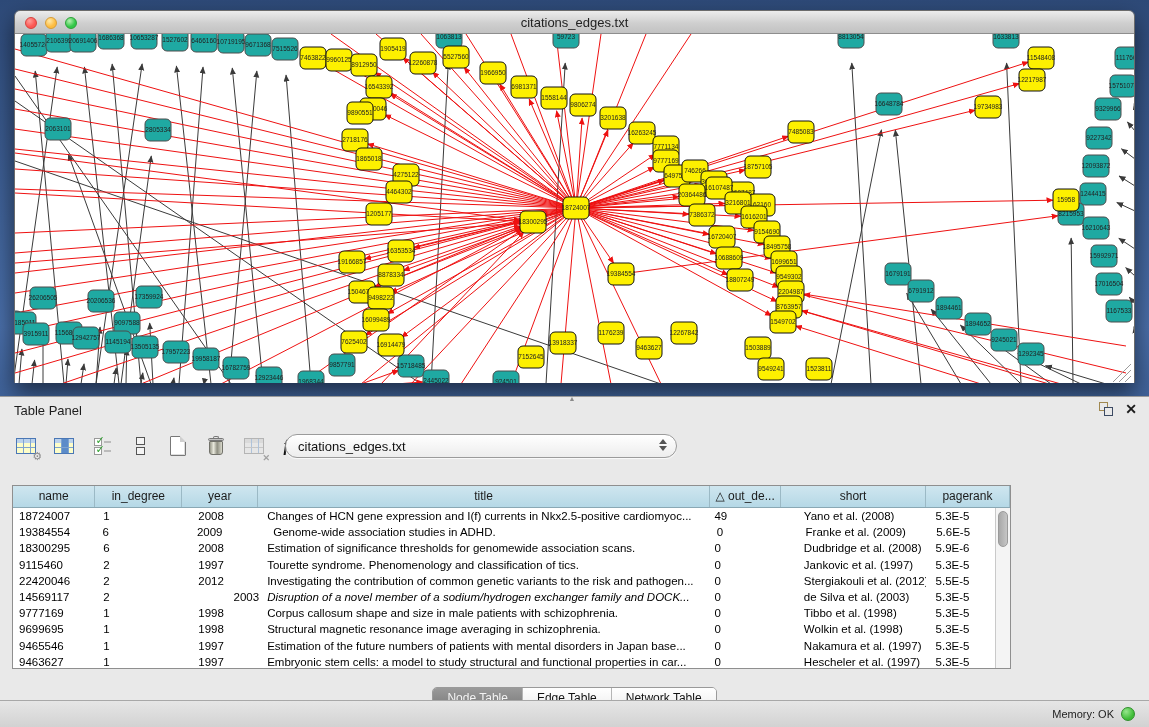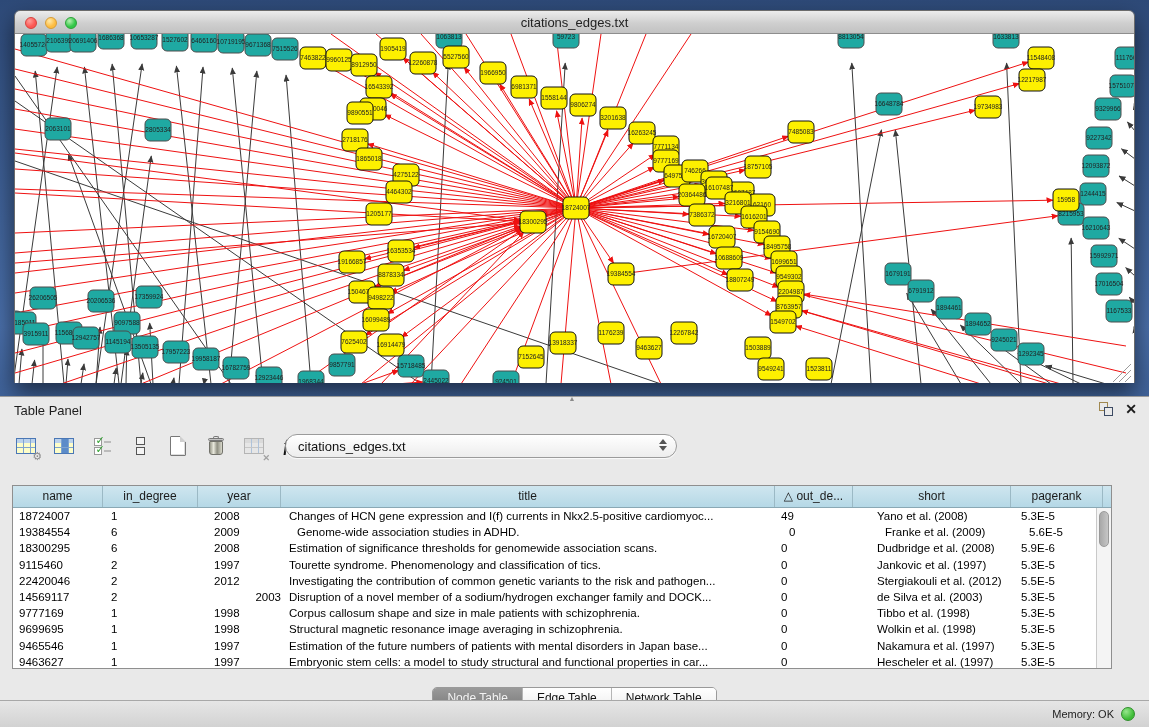--- a/index.html
+++ b/index.html
@@ -74,21 +74,21 @@
 
   .table-select { position:absolute; left:285px; top:37px; width:392px; height:24px;
     border:1px solid #9b9b9b; border-radius:12px;
     background:linear-gradient(180deg,#ffffff,#ededed);
     box-shadow:0 1px 1px rgba(255,255,255,.8), inset 0 1px 0 #fff;
     display:flex; align-items:center; font-size:13px; color:#111; padding-left:12px; }
   .spin { position:absolute; right:9px; top:4px; display:flex; flex-direction:column; gap:2px; }
   .spin .up { width:0;height:0;border-left:4px solid transparent;border-right:4px solid transparent;border-bottom:5px solid #555; }
   .spin .dn { width:0;height:0;border-left:4px solid transparent;border-right:4px solid transparent;border-top:5px solid #555; }
 
-  .data-table { position:absolute; left:12px; top:88px; width:1100px; height:184px;
+  .data-table { position:absolute; left:12px; top:88px; width:999px; height:184px;
     background:#fff; border:1px solid #8f8f8f; }
   .thead { display:flex; height:22px; background:linear-gradient(180deg,#cfe6ef,#b5d8e6);
     border-bottom:1px solid #8aa8b4; }
   .th { font-size:12px; color:#1b1b1b; text-align:center; line-height:21px;
     border-right:1px solid #9bb9c5; overflow:hidden; white-space:nowrap; }
   .tbody { position:relative; }
   .tr { display:flex; height:16.2px; }
   .td { font-size:11.5px; color:#000; line-height:16px; white-space:nowrap; overflow:hidden; }
   .vscroll { position:absolute; right:0; top:22px; bottom:0; width:15px;
     background:#f4f4f4; border-left:1px solid #c9c9c9; }
@@ -903,21 +903,21 @@
           <div class="td" style="width: 83px; padding-left: 16px;">2012</div>
           <div class="td" style="width: 494px; padding-left: 8px;">Investigating the contribution of common genetic variants to the risk and pathogen...</div>
           <div class="td" style="width: 78px; padding-left: 6px;">0</div>
           <div class="td" style="width: 158px; padding-left: 24px;">Stergiakouli et al. (2012)</div>
           <div class="td" style="width: 92px; padding-left: 10px;">5.5E-5</div>
         </div>
         <div class="tr">
           <div class="td" style="width: 90px; padding-left: 6px;">14569117</div>
           <div class="td" style="width: 95px; padding-left: 8px;">2</div>
           <div class="td" style="width: 83px; padding-left: 16px; text-align: right;">2003</div>
-          <div class="td" style="width: 494px; padding-left: 8px;">Disruption of a novel member of a sodium/hydrogen exchanger family and DOCK...</div>
+          <div class="td" style="width: 494px; padding-left: 8px; font-style: italic;">Disruption of a novel member of a sodium/hydrogen exchanger family and DOCK...</div>
           <div class="td" style="width: 78px; padding-left: 6px;">0</div>
           <div class="td" style="width: 158px; padding-left: 24px;">de Silva et al. (2003)</div>
           <div class="td" style="width: 92px; padding-left: 10px;">5.3E-5</div>
         </div>
         <div class="tr">
           <div class="td" style="width: 90px; padding-left: 6px;">9777169</div>
           <div class="td" style="width: 95px; padding-left: 8px;">1</div>
           <div class="td" style="width: 83px; padding-left: 16px;">1998</div>
           <div class="td" style="width: 494px; padding-left: 8px;">Corpus callosum shape and size in male patients with schizophrenia.</div>
           <div class="td" style="width: 78px; padding-left: 6px;">0</div>

